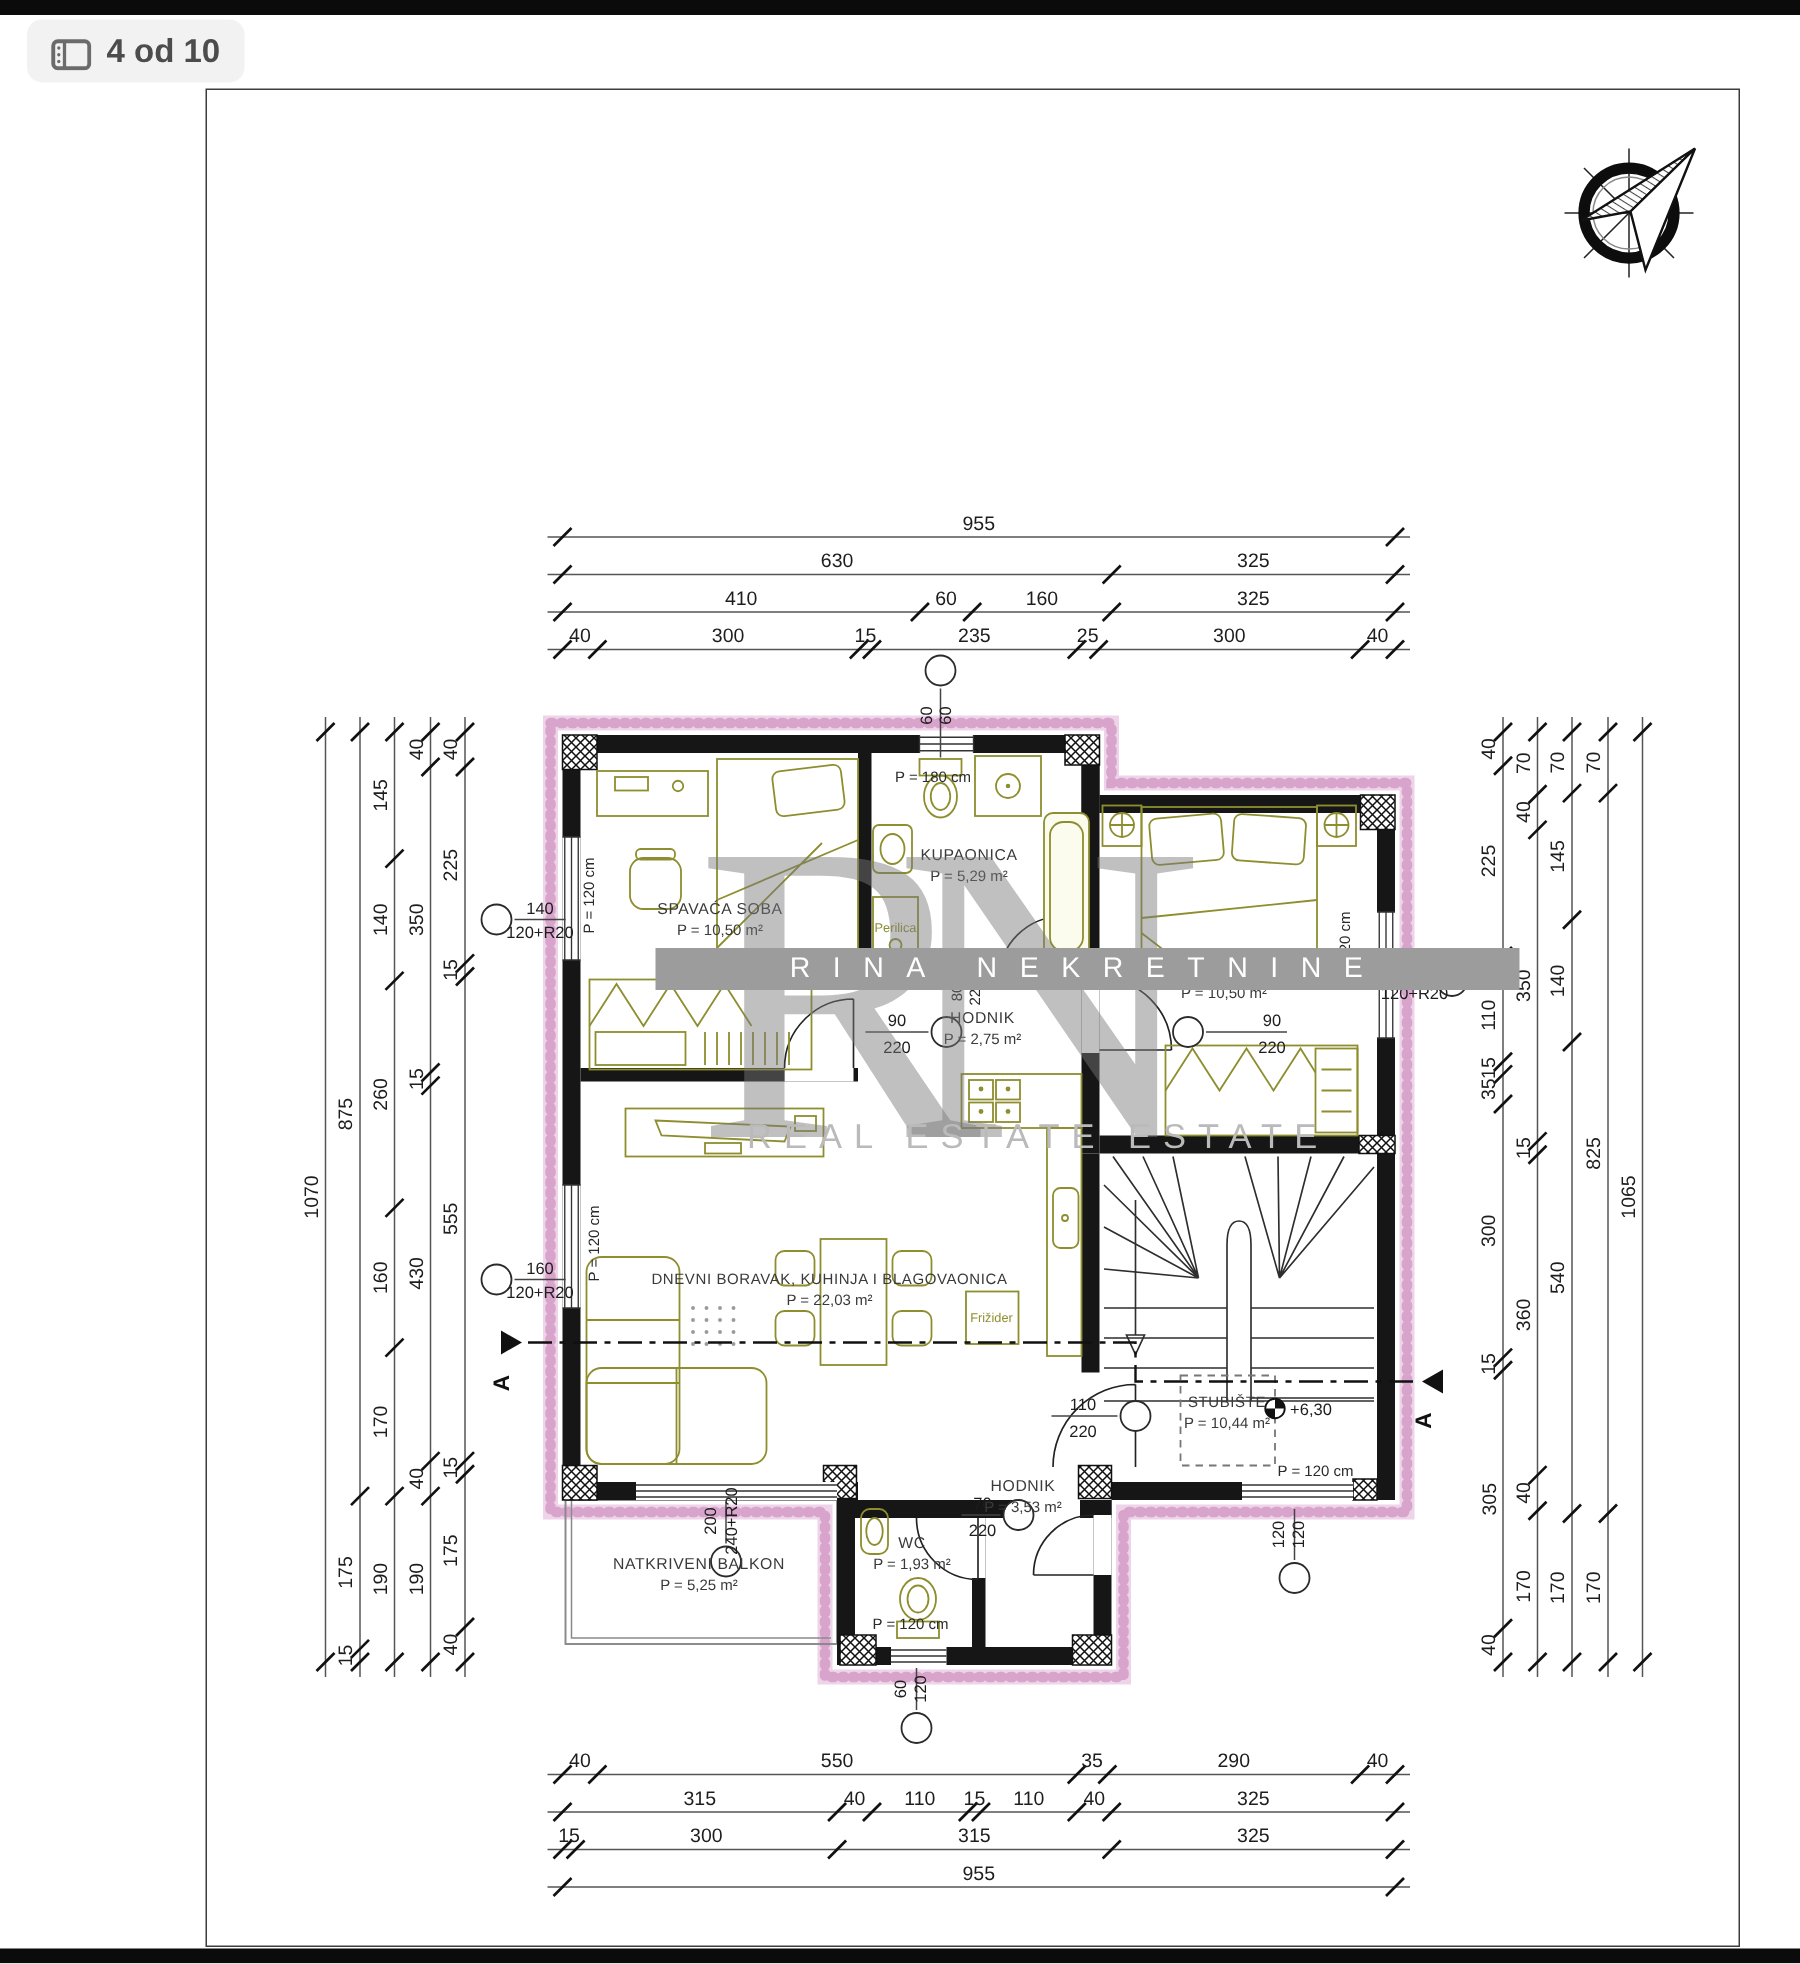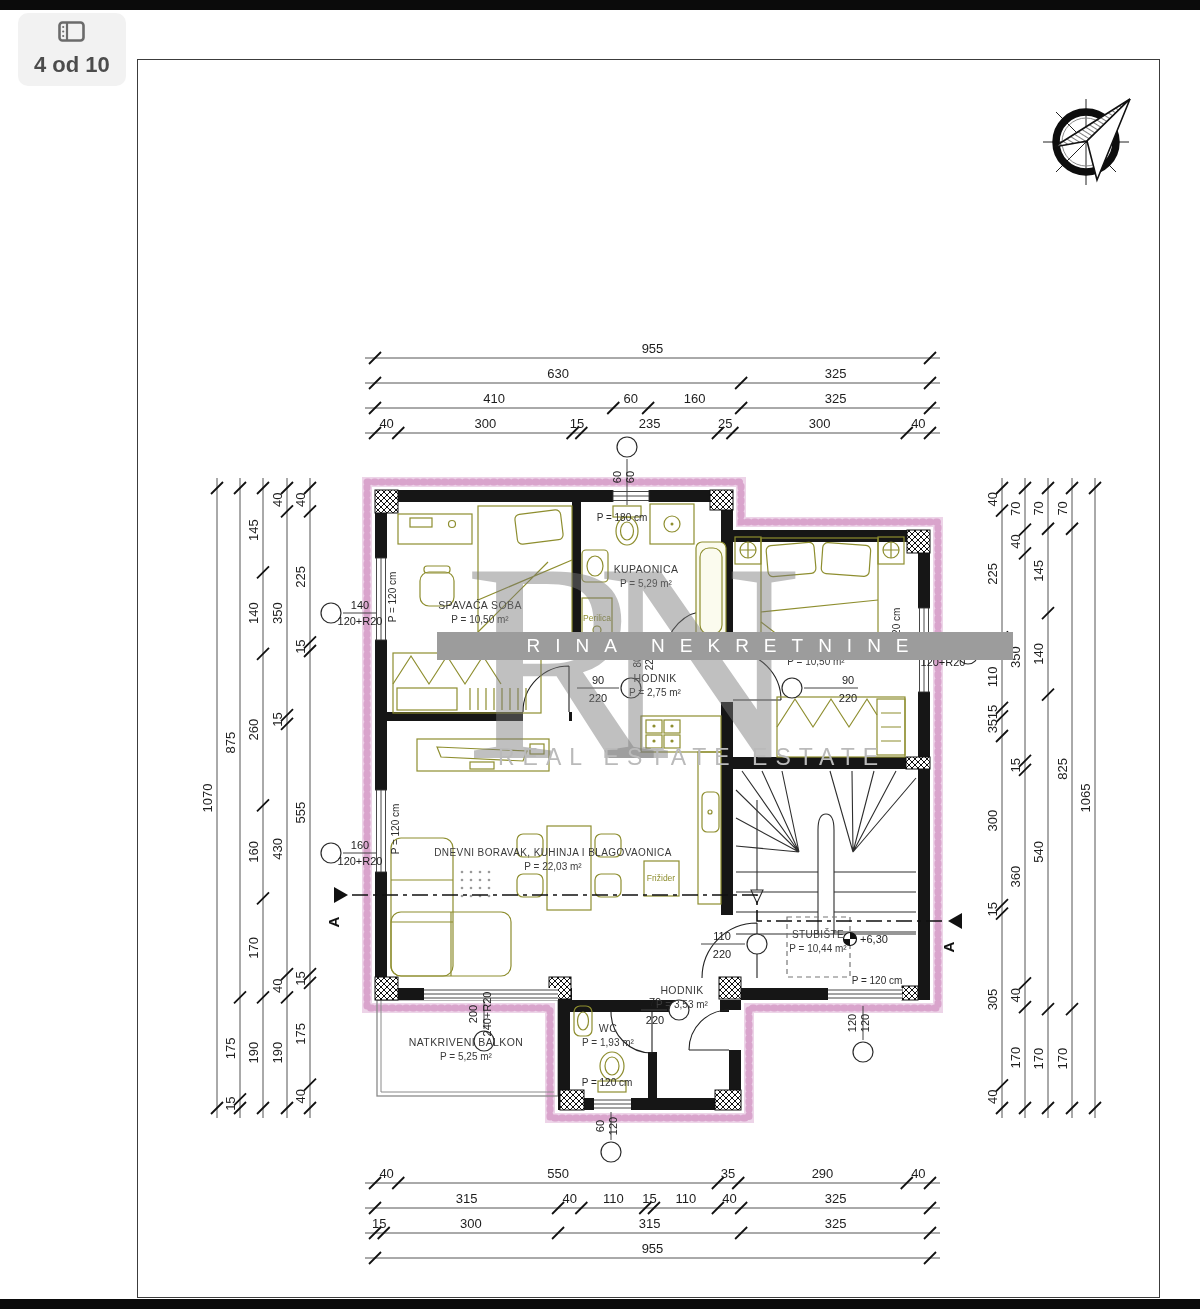--- a/index.html
+++ b/index.html
@@ -1,22 +1,22 @@
 <!DOCTYPE html>
 <html><head>
 <meta charset="utf-8">
 <style>
   html,body{margin:0;padding:0;background:#fff;}
   .screen{position:relative;width:1200px;height:1309px;background:#fff;overflow:hidden;
           font-family:"Liberation Sans",sans-serif;}
   .topbar,.bottombar{position:absolute;left:0;width:1200px;height:10px;background:#0b0b0b;}
   .topbar{top:0}.bottombar{top:1299px}
-  .badge{position:absolute;left:18px;top:13px;display:flex;align-items:center;gap:10px;
+  .badge{position:absolute;left:18px;top:13px;display:flex;align-items:flex-end;gap:10px;
          background:#f2f2f2;border-radius:10px;padding:8px 16px;color:#4c4c4c;
-         font-size:22px;font-weight:bold;flex-direction:column;}
+         font-size:22px;font-weight:bold;}
   .sheet-border{position:absolute;left:137px;top:59px;width:1021px;height:1237px;
                 border:1.5px solid #3c3c3c;background:#fff;}
   .titleblock{position:absolute;left:167px;top:76px;color:#111;font-size:30px;line-height:37px;
               letter-spacing:.5px;font-weight:500;}
   svg#plan{position:absolute;left:0;top:0;z-index:1;}
   .monogram{position:absolute;left:452px;top:520px;z-index:2;font-family:"Liberation Serif",serif;
             font-size:285px;letter-spacing:-58px;color:rgba(122,122,122,.47);line-height:285px;
             white-space:nowrap;pointer-events:none;margin-left:12px;}
   .wmband{position:absolute;left:437px;top:632px;width:576px;height:28px;background:#9c9c9c;
           z-index:3;color:#fff;font-size:19px;letter-spacing:15px;text-align:center;

